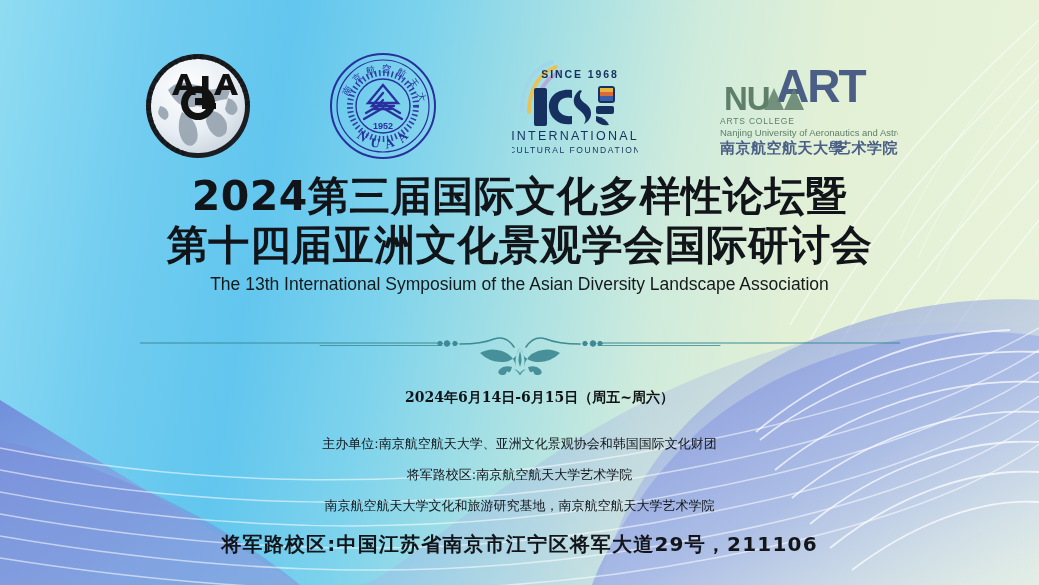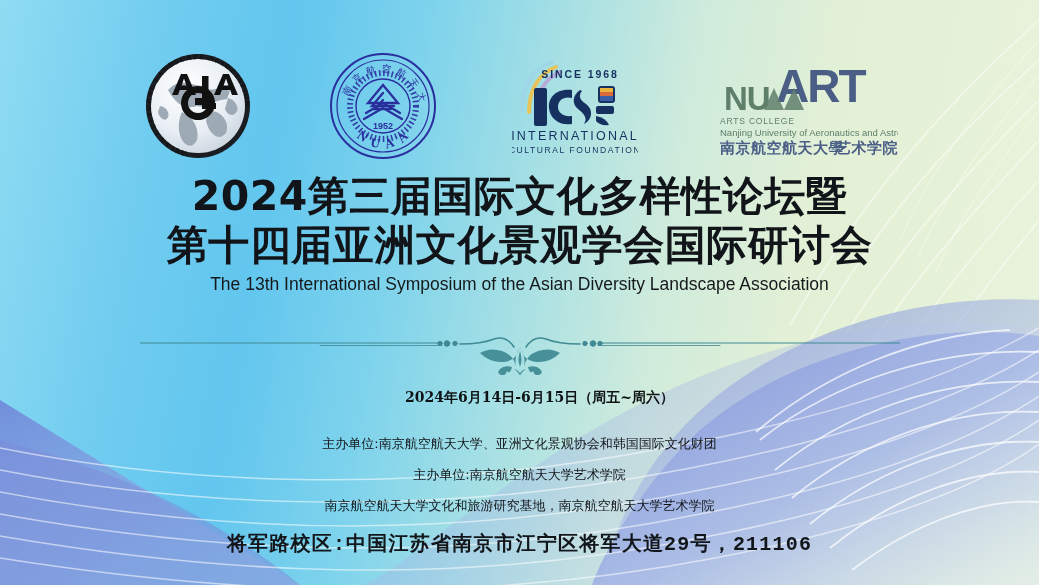--- a/index.html
+++ b/index.html
@@ -124,21 +124,20 @@
     font-size: 13px;
     line-height: 31px;
     color: #12161a;
     white-space: nowrap;
   }
   .info-line.addr {
     font-weight: bold;
     font-size: 20px;
     letter-spacing: 1.2px;
     margin-top: 8px;
-    font-family: Liberation Mono, monospace;
   }
 </style>
 </head>
 <body>
 
 <div id="poster">
 
   <div class="bg-layer">
     <svg viewBox="0 0 1039 585" xmlns="http://www.w3.org/2000/svg">
       <defs>
@@ -362,18 +361,18 @@
         <path d="M372 36 q-8 -2 -12 2 q-4 4 1 6 q5 1 6 -4 q3 4 5 -4 z"></path>
         <path d="M388 36 q8 -2 12 2 q4 4 -1 6 q-5 1 -6 -4 q-3 4 -5 -4 z"></path>
         <path d="M374 38 q6 4 6 8 q0 -4 6 -8 q-6 2 -6 5 q0 -3 -6 -5 z"></path>
       </g>
     </svg>
   </div>
 
   <div class="info-block">
     <div class="info-date">2024年6月14日-6月15日（周五~周六）</div>
     <div class="info-line">主办单位:南京航空航天大学、亚洲文化景观协会和韩国国际文化财团</div>
-    <div class="info-line">主办单位:南京航空航天大学艺术学院</div>
+    <div class="info-line">将军路校区:南京航空航天大学艺术学院</div>
     <div class="info-line">南京航空航天大学文化和旅游研究基地，南京航空航天大学艺术学院</div>
     <div class="info-line addr">将军路校区:中国江苏省南京市江宁区将军大道29号，211106</div>
   </div>
 
 </div>
 
 </body></html>

